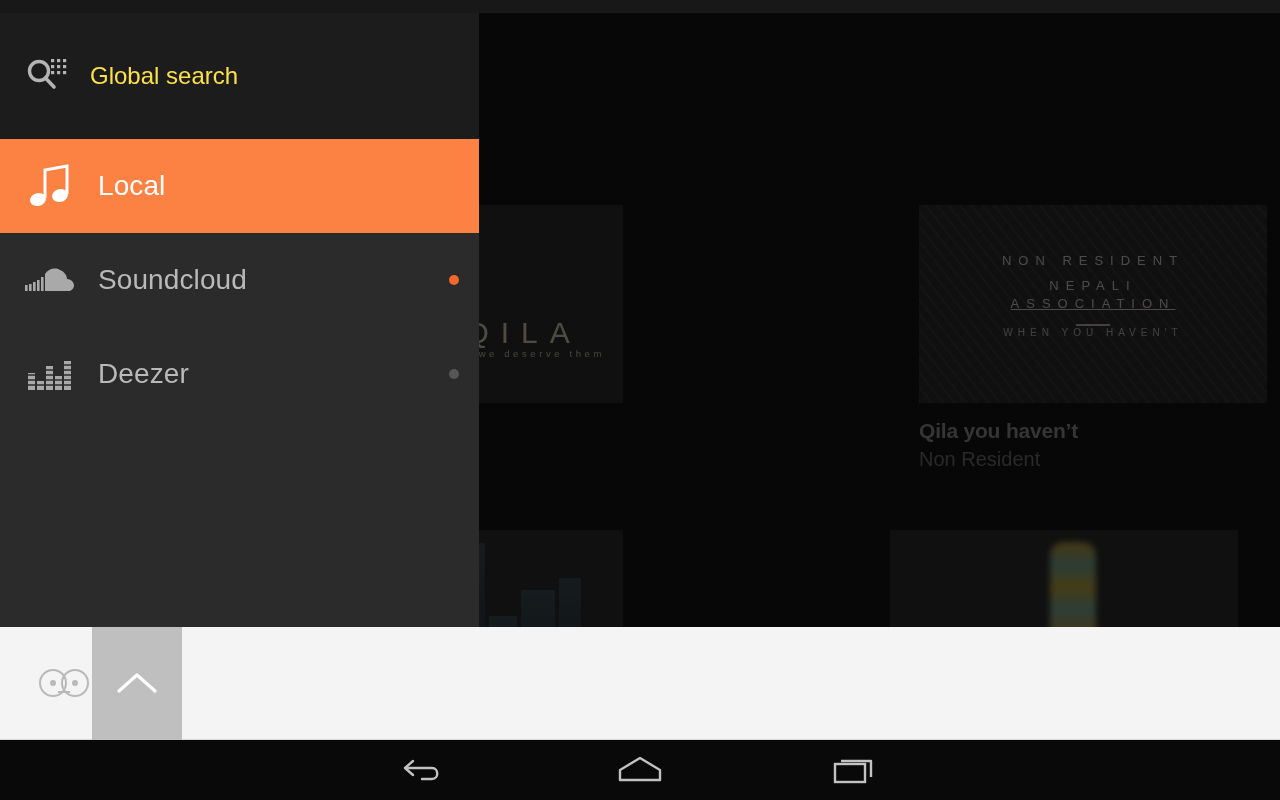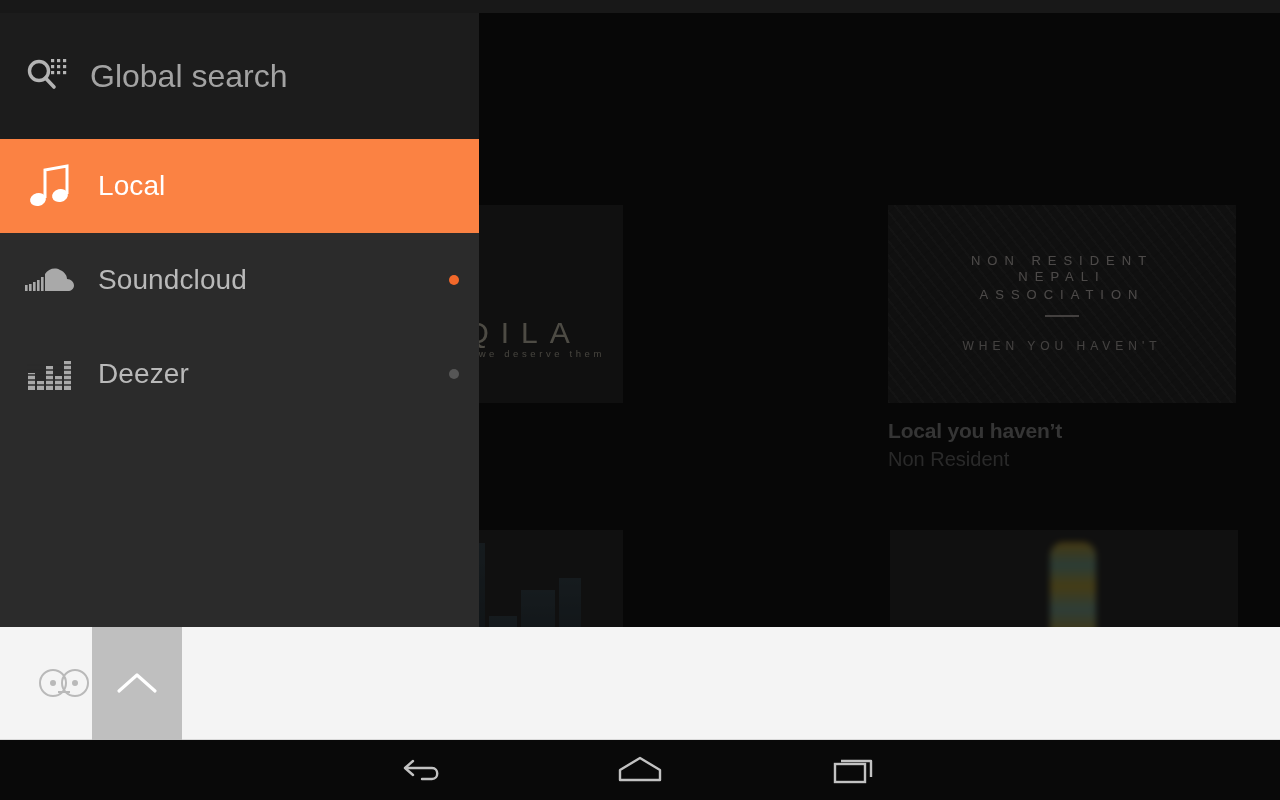--- a/index.html
+++ b/index.html
@@ -93,26 +93,26 @@
   .art-nrna .veins {
     position:absolute; inset:0;
     background:
       repeating-linear-gradient(52deg, rgba(255,255,255,.055) 0 2px, rgba(0,0,0,0) 2px 9px),
       repeating-linear-gradient(-38deg, rgba(0,0,0,.06) 0 2px, rgba(0,0,0,0) 2px 11px);
   }
   .art-nrna .txt {
     position:absolute; left:0; right:0; top:48px; text-align:center; color:#e4dcd8;
   }
   .art-nrna .l1 { font-size:13px; letter-spacing:7px; opacity:.85; }
-  .art-nrna .l2 { font-size:13px; letter-spacing:7px; opacity:.85; margin-top:1px;}
-  .art-nrna .l3 { font-size:13px; letter-spacing:7px; opacity:.85; margin-top:3px;}
+  .art-nrna .l2 { font-size:13px; letter-spacing:7px; opacity:.85; margin-top:10px;}
+  .art-nrna .l3 { font-size:13px; letter-spacing:7px; opacity:.85; margin-top:3px;text-decoration:underline;}
   .art-nrna .rule {
     width:34px; height:2px; background:#ddd3cf; opacity:.75; margin:13px auto 0;
   }
-  .art-nrna .l4 { font-size:12px; letter-spacing:5px; opacity:.72; margin-top:22px; }
+  .art-nrna .l4 { font-size:10px; letter-spacing:5px; opacity:.72; margin-top:1px; }
 
   
   .art-city {
     background:linear-gradient(180deg,#6e6470 0%,#5c5566 40%,#3b3744 75%,#26242c 100%);
   }
   .art-city .b {
     position:absolute; bottom:0; background:linear-gradient(180deg,#3a4850,#1d2429);
   }
   .art-city .tower {
     position:absolute; bottom:0; left:104px; width:9px; height:150px;
@@ -163,21 +163,21 @@
   .item .lbl {
     margin-left:22px; font-size:28px; color:#b9b9b9; font-weight:normal;
     letter-spacing:.1px;
     text-align:center;
   }
   .item.active .lbl { color:#ffffff; }
   .item .dot {
     position:absolute; right:20px; top:50%; margin-top:-5px;
     width:10px; height:10px; border-radius:50%;
   }
-  .searchlabel { font-size:32px; color:#a3a3a3; margin-left:22px; }
+  .searchlabel { font-size:24px; color:#fde047; margin-left:22px; }
 
   
   .mixcircle {
     width:52px; height:52px; border:2px solid #9a9a9a; border-radius:50%;
     position:relative;
   }
   .mixcircle::after {
     content:''; position:absolute; left:50%; top:50%; width:7px; height:7px;
     margin:-3.5px 0 0 -3.5px; background:#b4b4b4; border-radius:50%;
   }
@@ -226,32 +226,32 @@
           <div class="win2"></div>
           <div class="txt">
             <div class="big">QILA</div>
             <div class="small">that we deserve them</div>
           </div>
         </div>
         <div class="title">e deserve them</div>
         <div class="sub">Qila</div>
       </div>
 
-      <div class="card" style="left:613px; top:0px;">
+      <div class="card" style="left:644px; top:0px;">
         <div class="art art-nrna">
           <div class="veins"></div>
           <div class="txt">
             <div class="l1">NON RESIDENT</div>
             <div class="l2">NEPALI</div>
             <div class="l3">ASSOCIATION</div>
             <div class="rule"></div>
             <div class="l4">WHEN YOU HAVEN'T</div>
           </div>
         </div>
-        <div class="title">Local you haven’t</div>
+        <div class="title">Qila you haven’t</div>
         <div class="sub">Non Resident</div>
       </div>
 
       <div class="card" style="left:0px; top:325px;">
         <div class="art art-city">
           <div class="b" style="left:0px;  width:26px; height:96px;"></div>
           <div class="b" style="left:30px; width:18px; height:120px;"></div>
           <div class="b" style="left:52px; width:24px; height:82px;"></div>
           <div class="b" style="left:80px; width:20px; height:104px;"></div>
           <div class="tower"></div>

